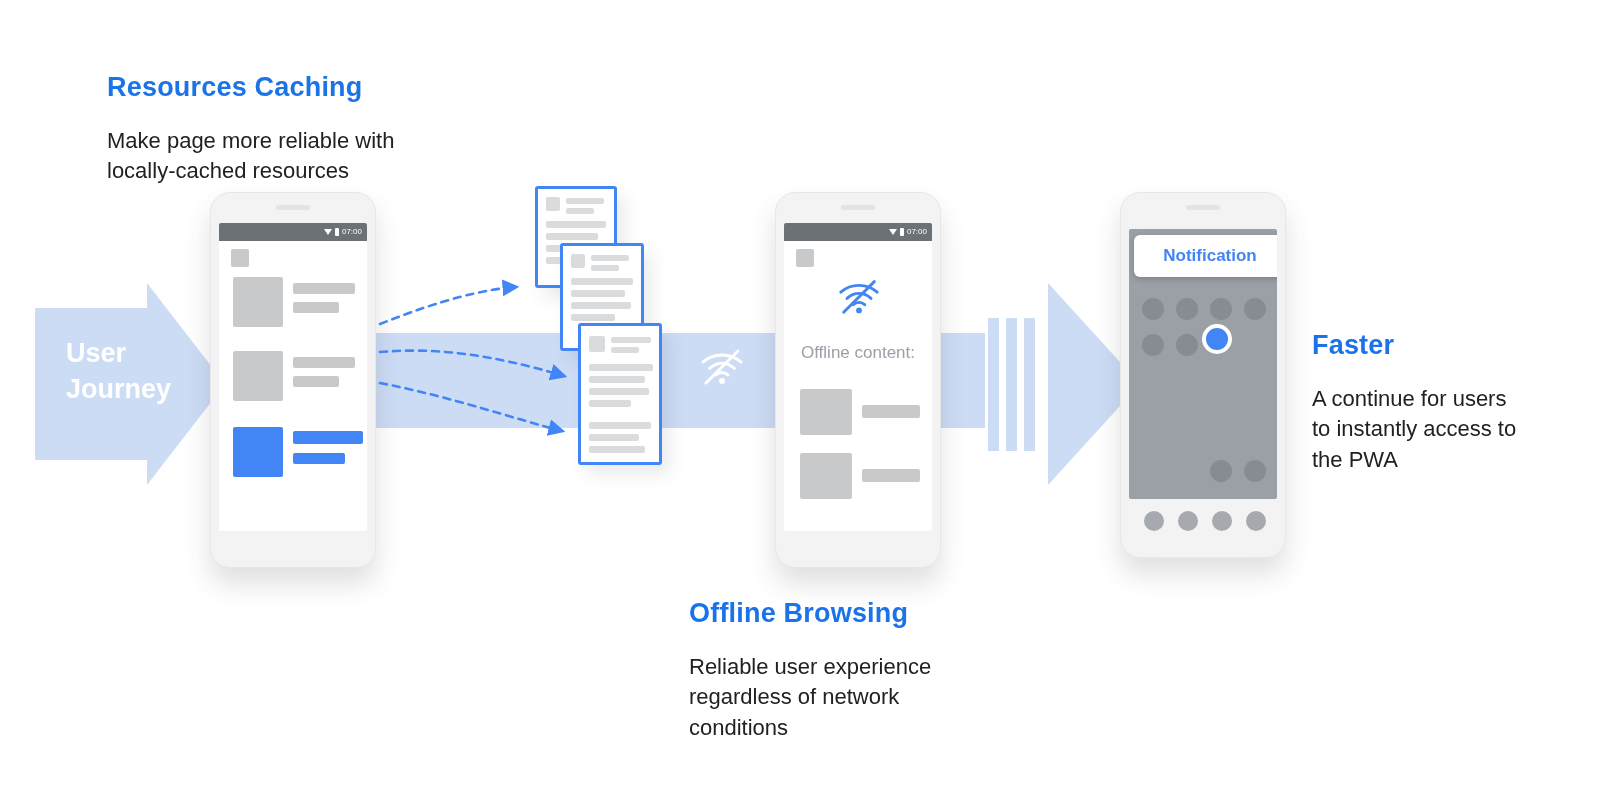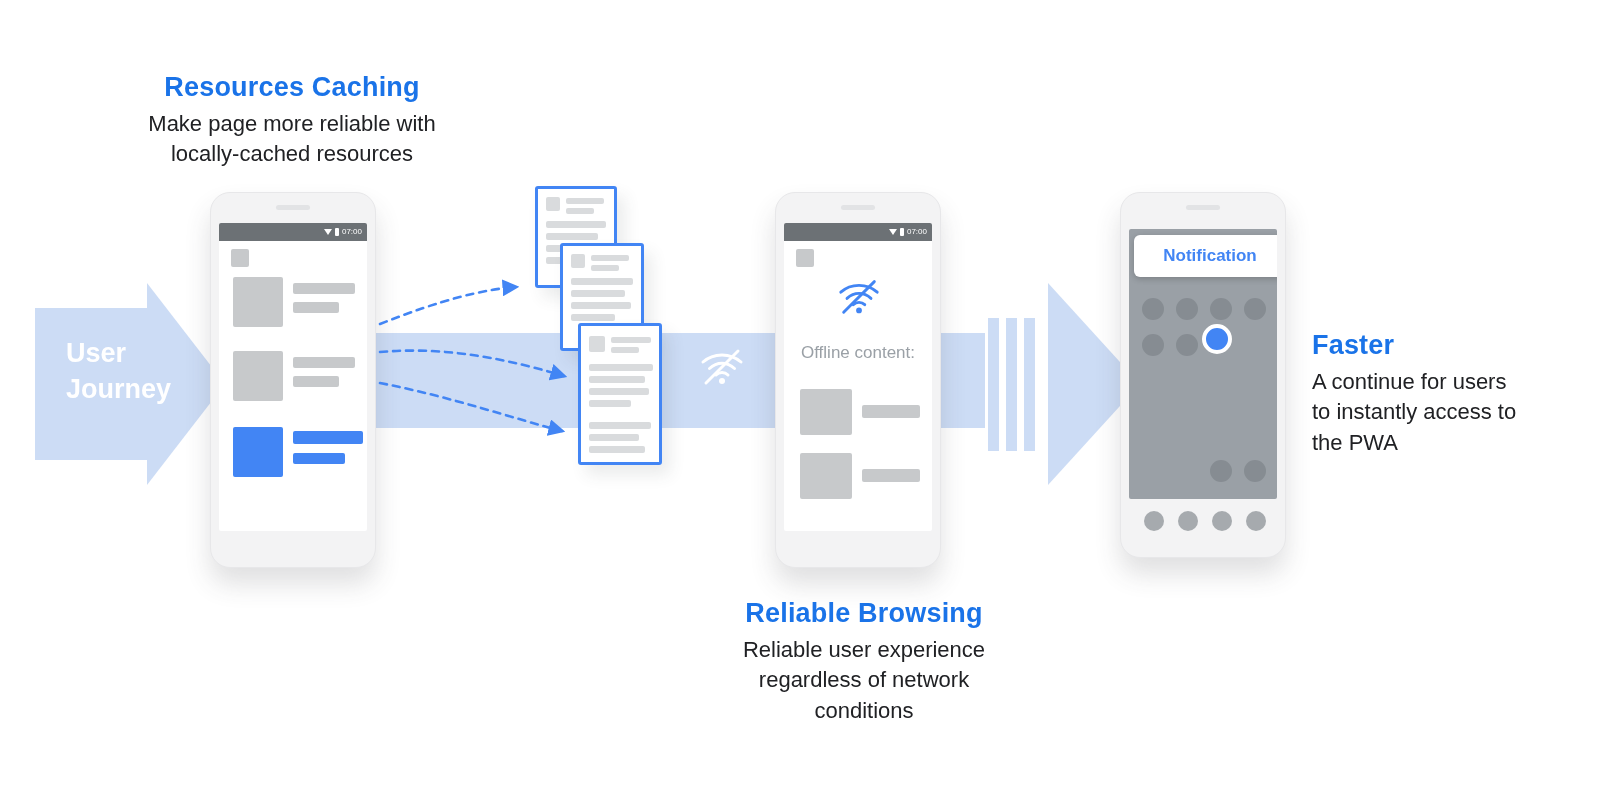--- a/index.html
+++ b/index.html
@@ -13,24 +13,24 @@
   .band{background:var(--band,#ccdcf5);z-index:1}
   .head-left{width:0;height:0;background:transparent;z-index:1;
     border-top:101px solid transparent;border-bottom:101px solid transparent;
     border-left:78px solid var(--band,#ccdcf5)}
   .head-right{width:0;height:0;background:transparent;z-index:1;
     border-top:101px solid transparent;border-bottom:101px solid transparent;
     border-left:92px solid var(--band,#ccdcf5)}
   .journey-label{z-index:6;color:#fff;font-size:27px;font-weight:700;line-height:1.32;white-space:pre-line}
 
   
-  .sec{position:absolute;text-align:center;z-index:40}
+  .sec{position:absolute;z-index:40}
   .sec.left{text-align:left}
   .sec-title{font-size:27px;font-weight:700;color:var(--accent,#1a73e8);letter-spacing:.2px}
-  .sec-desc{font-size:22px;color:var(--text-dark,#202124);line-height:1.38;white-space:pre-line;margin-top:6px}
+  .sec-desc{font-size:22px;color:var(--text-dark,#202124);line-height:1.38;white-space:pre-line;margin-top:23px}
 
   
   .phone{position:absolute;width:166px;background:#f3f3f4;border:1px solid #e7e7e9;
     border-radius:20px;box-shadow:0 16px 26px rgba(60,64,67,.16);z-index:10}
   .speaker{position:absolute;left:50%;top:12px;transform:translateX(-50%);
     width:34px;height:5px;border-radius:3px;background:#e2e3e5}
   .screen{position:absolute;left:8px;right:8px;top:30px;background:#fff;border-radius:2px;overflow:hidden}
   .p1 .screen,.p2 .screen{height:308px}
   .p3 .screen{top:36px;height:270px;background:var(--screen-dark,#9aa0a6)}
   .statusbar{position:absolute;left:0;top:0;right:0;height:18px;background:var(--statusbar-gray,#6c7175);
@@ -91,21 +91,21 @@
   </svg>
 
   <div class="sec" style="left:107px;top:72px;width:370px">
     <div class="sec-title">Resources Caching</div>
     <div class="sec-desc">Make page more reliable with
 locally-cached resources</div>
   </div>
 
 
   <div class="sec" style="left:689px;top:598px;width:350px">
-    <div class="sec-title">Reliable Browsing</div>
+    <div class="sec-title">Offline Browsing</div>
     <div class="sec-desc">Reliable user experience
 regardless of network
 conditions</div>
   </div>
 
 
   <div class="sec left" style="left:1312px;top:330px;width:250px">
     <div class="sec-title">Faster</div>
     <div class="sec-desc">A continue for users
 to instantly access to

